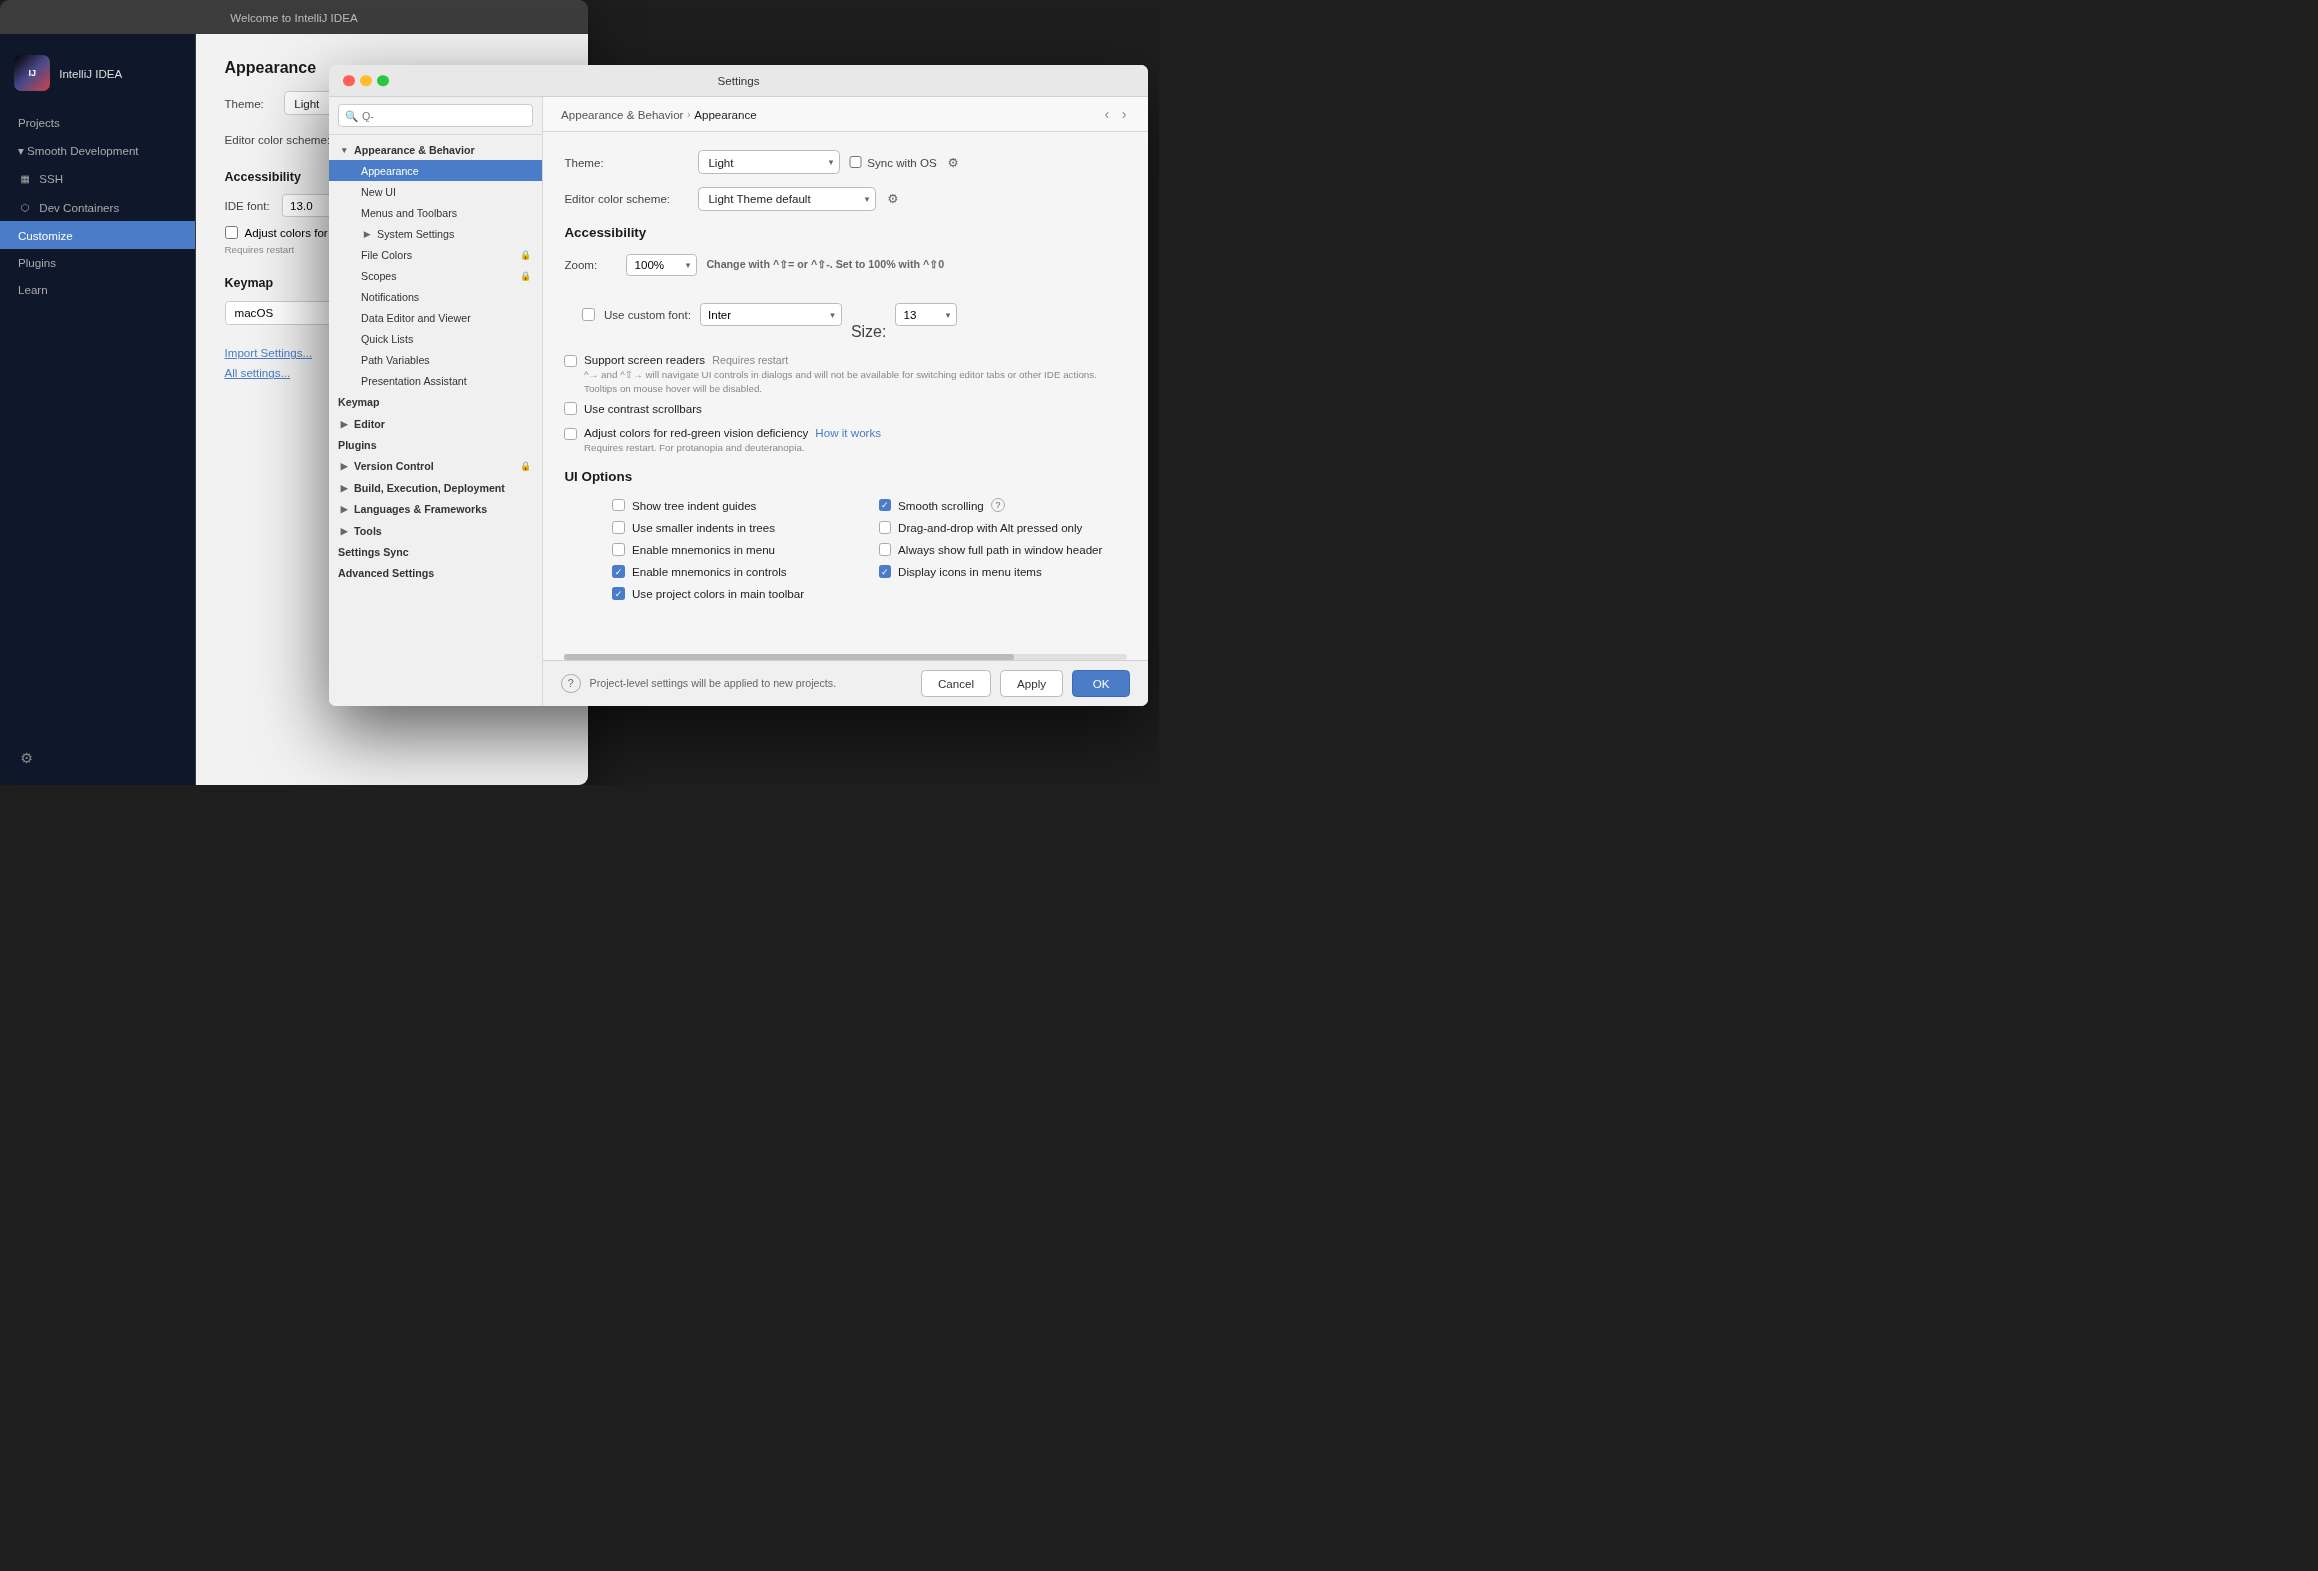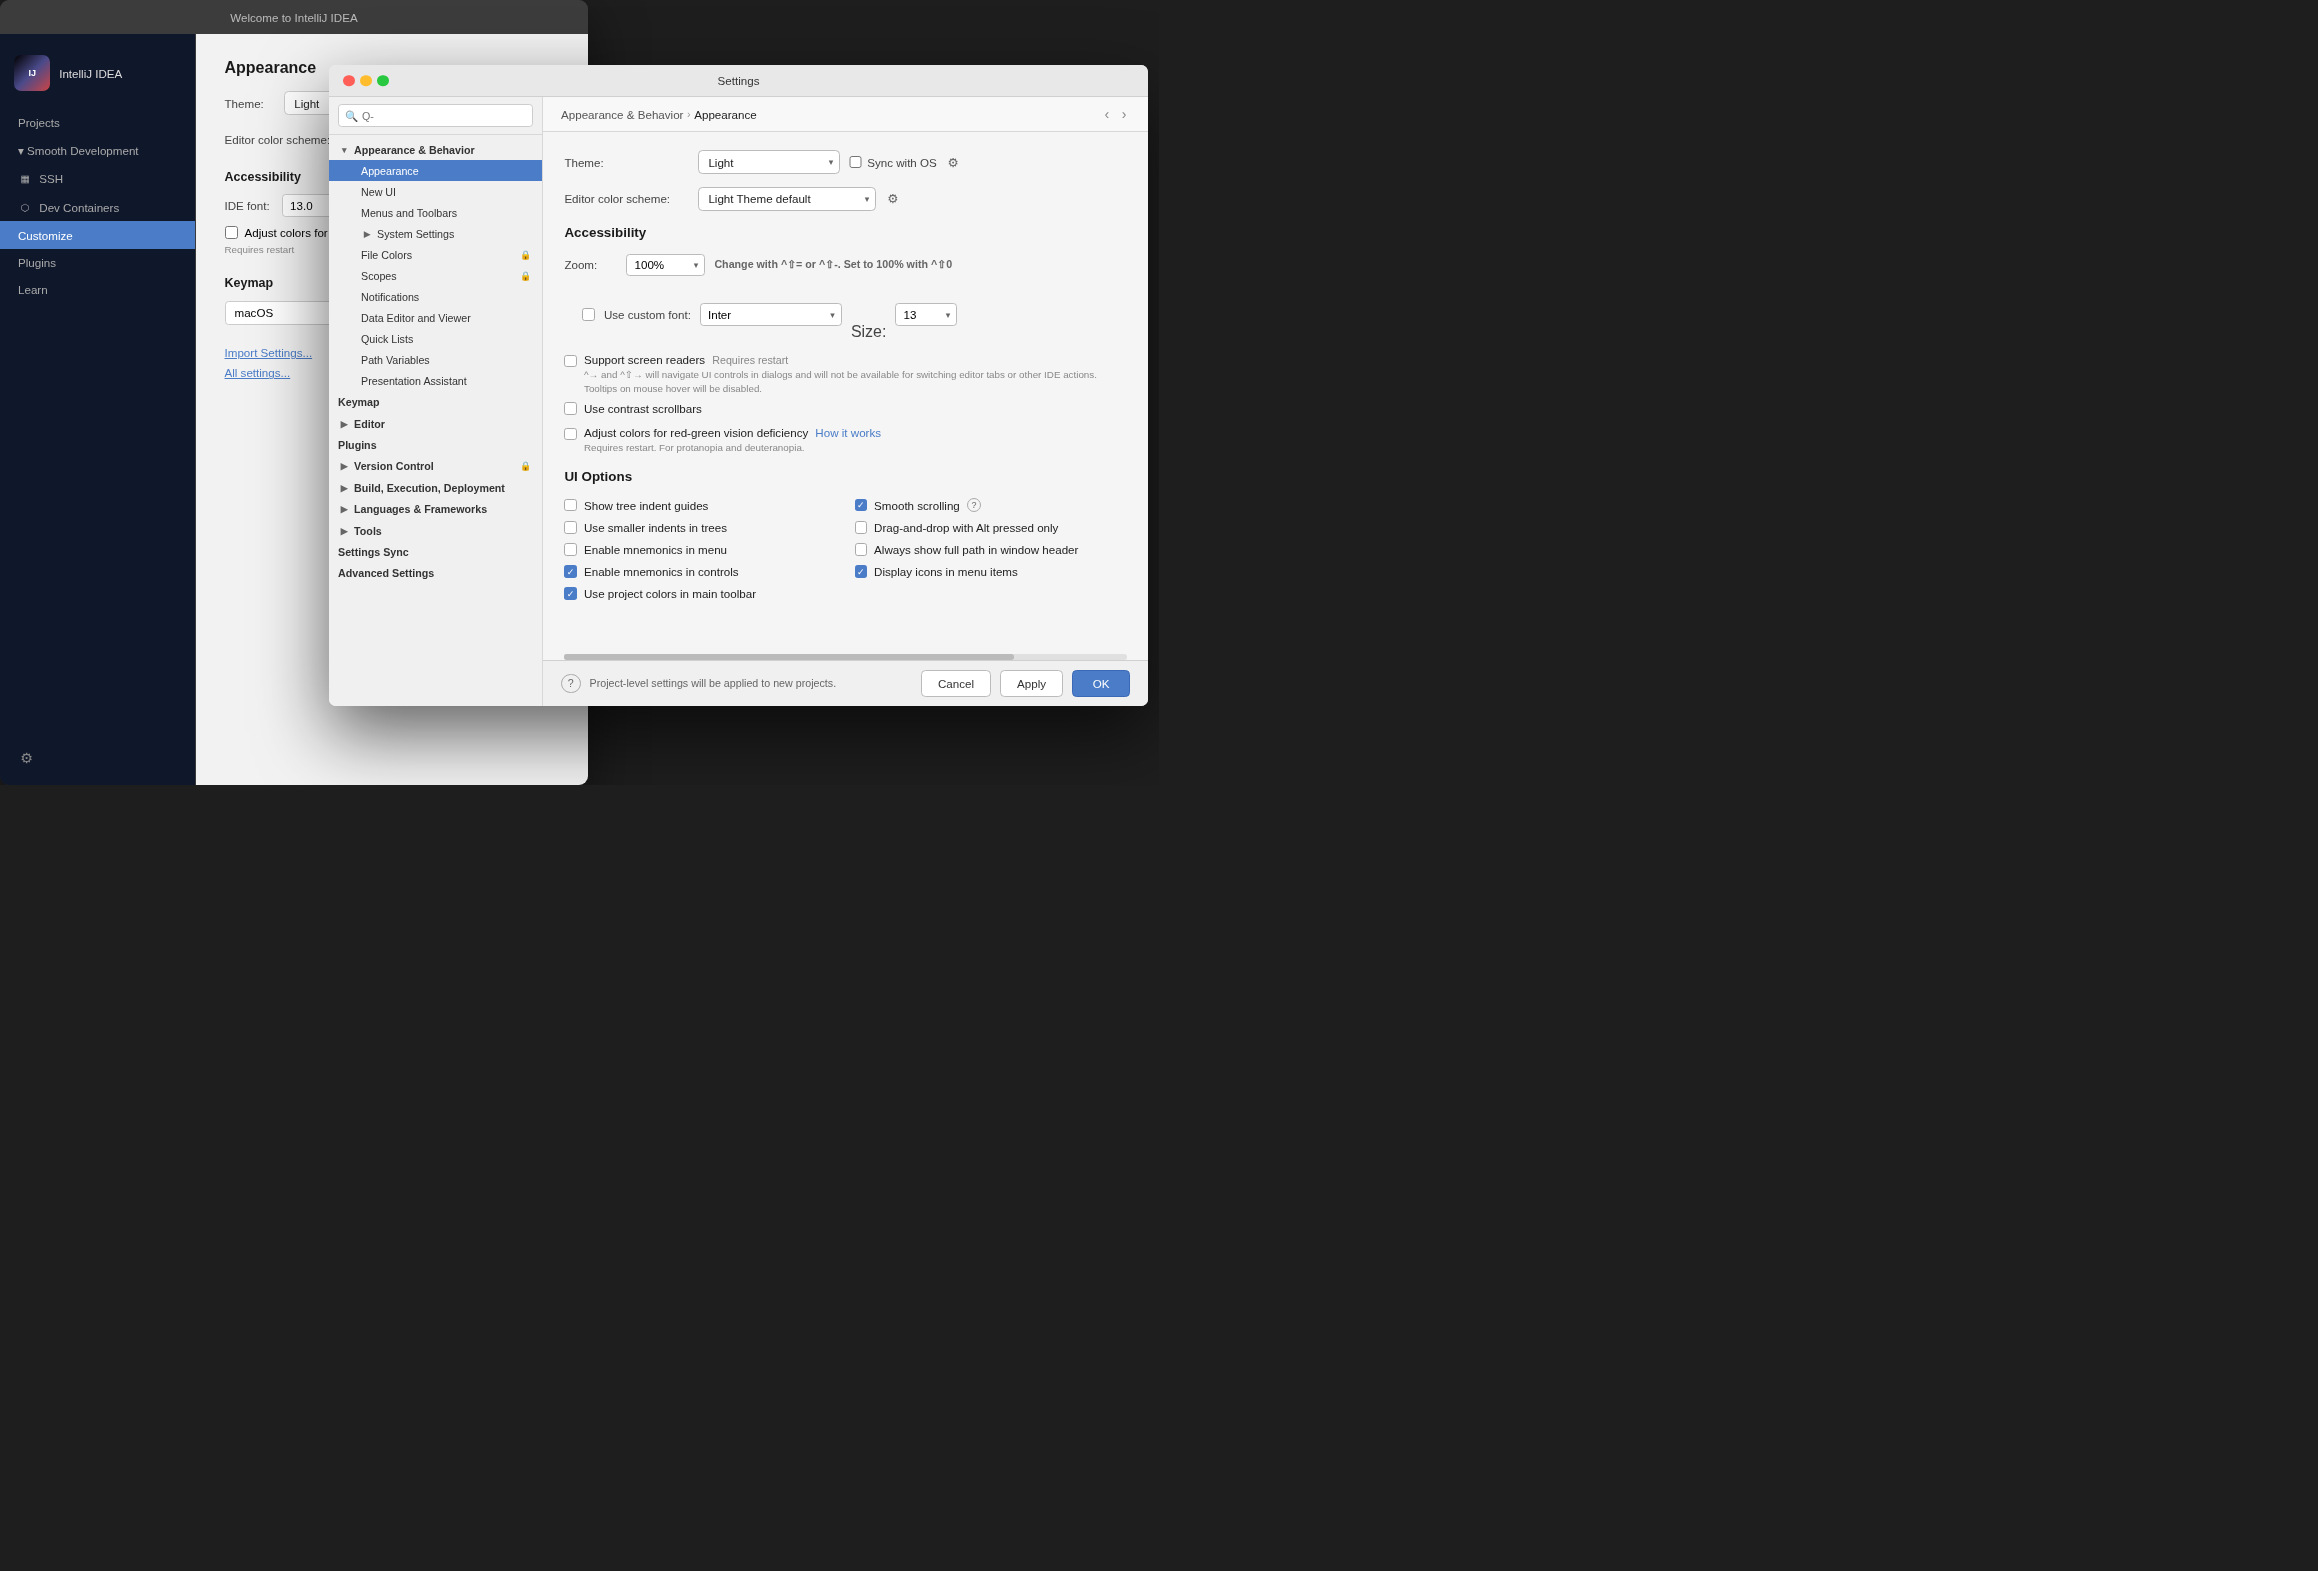--- a/index.html
+++ b/index.html
@@ -538,21 +538,21 @@
     }
 
     .zoom-select {
       background: white;
       border: 0.9px solid #bbb;
       border-radius: 3.6px;
       padding: 3.6px 21.4px 3.6px 7.1px;
       font-size: 11.6px;
       appearance: none;
       -webkit-appearance: none;
-      width: 79px;
+      width: 71px;
     }
 
     .zoom-hint {
       color: #666;
       font-size: 10.7px;
       font-weight: bold;
     }
 
     .font-row-settings {
       display: flex;
@@ -624,20 +624,21 @@
       color: #4a7cc7;
       text-decoration: none;
       font-size: 11.6px;
     }
 
     .ui-options-grid {
       display: grid;
       grid-template-columns: 1fr 1fr;
       gap: 9px 18px;
       margin-top: 7.1px;
+      margin-left: 48px;
     }
 
     .ui-option-item {
       display: flex;
       align-items: center;
       gap: 7.1px;
     }
 
     .ui-option-label {
       font-size: 11.6px;

